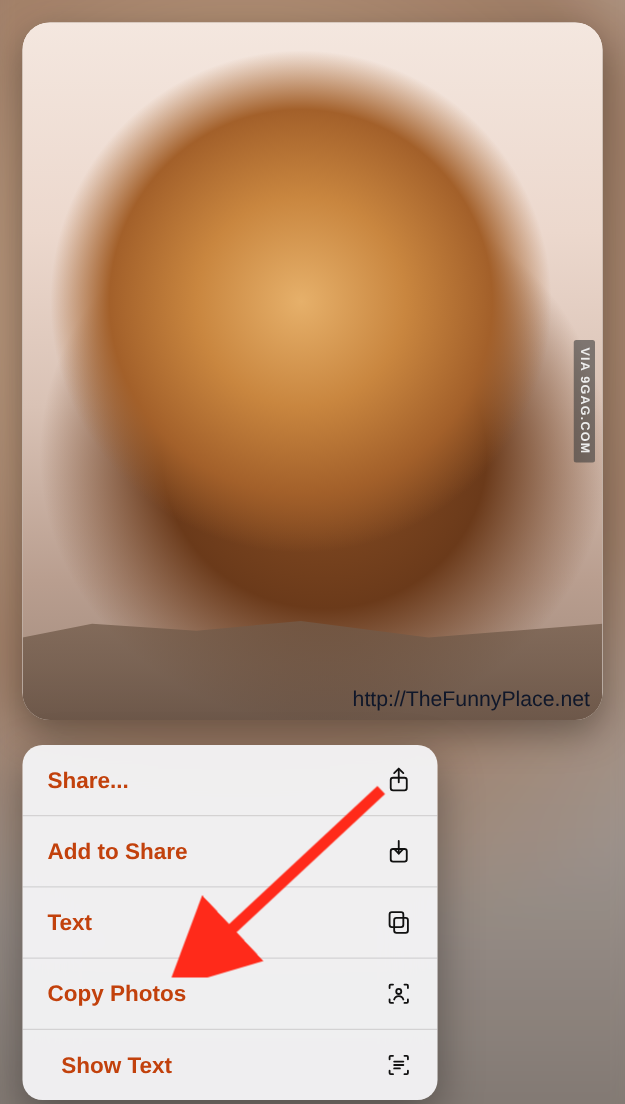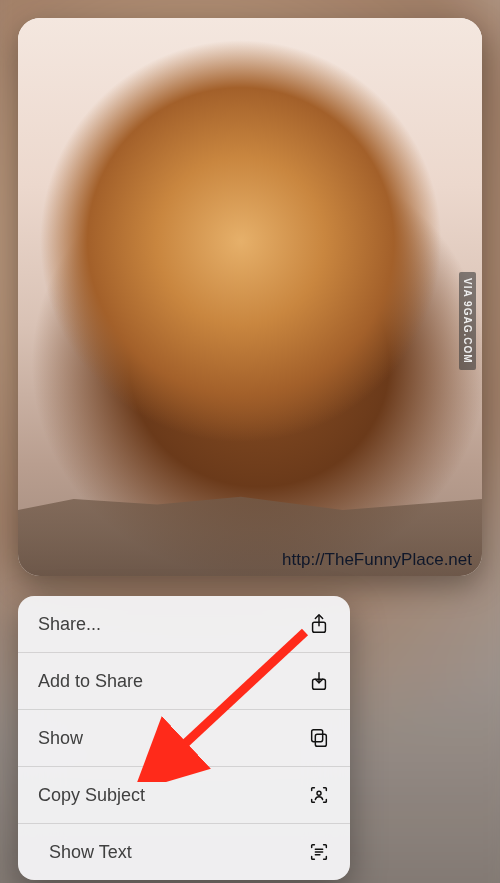--- a/index.html
+++ b/index.html
@@ -56,22 +56,23 @@
     background:rgba(245,245,248,0.94);
     border-radius:16px;
     box-shadow:0 12px 35px rgba(0,0,0,0.35);
     overflow:hidden;
     backdrop-filter:blur(20px);
   }
   .menu-item{
     display:flex;align-items:center;justify-content:space-between;
     height:56px;padding:0 20px;
     border-bottom:1px solid rgba(0,0,0,0.12);
-    color:#404040;font-size:18px;
+    color:#c2410c;font-size:18px;
     cursor:pointer;
+    font-weight:bold;
   }
   .menu-item:last-child{border-bottom:none;padding-left:31px;}
   .menu-item .icon{width:22px;height:22px;display:flex;align-items:center;justify-content:center;}
   .menu-item .icon svg{width:22px;height:22px;stroke:#111;stroke-width:1.6;fill:none;stroke-linecap:round;stroke-linejoin:round;}
 
   
   .arrow-annotation{
     position:absolute;left:130px;top:622px;width:200px;height:160px;pointer-events:none;
   }
   .arrow-annotation svg{width:100%;height:100%;}
@@ -105,31 +106,31 @@
     <span class="icon">
       <svg viewBox="0 0 24 24">
           <path d="M12 3v11"></path>
           <path d="M8 10l4 4 4-4"></path>
           <rect x="5" y="10" width="14" height="11" rx="2"></rect>
         </svg>
     </span>
   </div>
 
   <div class="menu-item">
-    <span>Show</span>
+    <span>Text</span>
     <span class="icon">
       <svg viewBox="0 0 24 24">
           <rect x="8" y="8" width="12" height="13" rx="2"></rect>
           <rect x="4" y="3" width="12" height="13" rx="2"></rect>
         </svg>
     </span>
   </div>
 
   <div class="menu-item">
-    <span>Copy Subject</span>
+    <span>Copy Photos</span>
     <span class="icon">
       <svg viewBox="0 0 24 24">
         <path d="M4 7V5a1 1 0 0 1 1-1h2"></path>
           <path d="M20 7V5a1 1 0 0 0-1-1h-2"></path>
         <path d="M4 17v2a1 1 0 0 0 1 1h2"></path>
           <path d="M20 17v2a1 1 0 0 1-1 1h-2"></path>
         <circle cx="12" cy="10" r="2.2"></circle>
           <path d="M8 17c.6-2 2.2-3 4-3s3.4 1 4 3"></path>
       </svg>
     </span>

